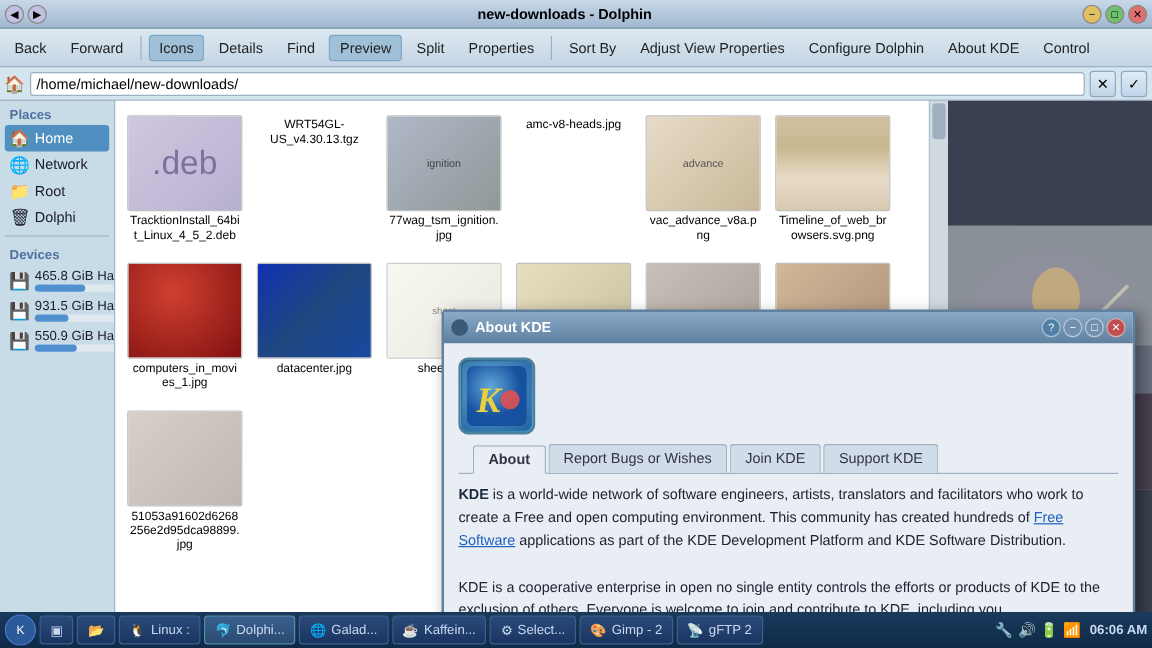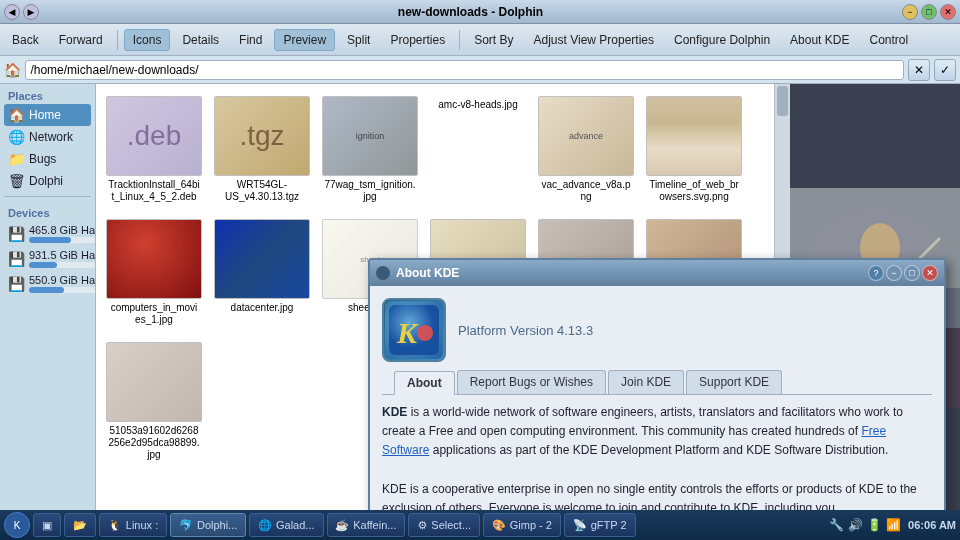--- a/index.html
+++ b/index.html
@@ -451,21 +451,21 @@
       <div class="sidebar-item active">
         <span class="sidebar-icon">🏠</span>
         <span>Home</span>
       </div>
       <div class="sidebar-item">
         <span class="sidebar-icon">🌐</span>
         <span>Network</span>
       </div>
       <div class="sidebar-item">
         <span class="sidebar-icon">📁</span>
-        <span>Bugs</span>
+        <span>Root</span>
       </div>
       <div class="sidebar-item">
         <span class="sidebar-icon">🗑</span>
         <span>Dolphi</span>
       </div>
     </div>
     <div class="sidebar-divider"></div>
     <div class="sidebar-section">
       <div class="sidebar-header">Devices</div>
       <div class="device-item">
@@ -500,23 +500,20 @@
 
   <div class="file-area">
 
     <div class="file-item">
       <div class="file-thumb thumb-deb">
         <div style="font-size:28px;color:#8070a0">.deb</div>
       </div>
       <div class="file-name">TracktionInstall_64bit_Linux_4_5_2.deb</div>
     </div>
     <div class="file-item">
-      <div class="file-thumb thumb-tgz">
-        <div style="font-size:28px;color:#806040">.tgz</div>
-      </div>
       <div class="file-name">WRT54GL-US_v4.30.13.tgz</div>
     </div>
     <div class="file-item">
       <div class="file-thumb thumb-ignition" style="background:linear-gradient(135deg,#b0b8c8,#909898)">
         <span style="font-size:9px;color:#444;text-align:center">ignition</span>
       </div>
       <div class="file-name">77wag_tsm_ignition.jpg</div>
     </div>
     <div class="file-item">
       <div class="file-name">amc-v8-heads.jpg</div>
@@ -624,21 +621,20 @@
                   <stop offset="100%" stop-color="#1850a0"></stop>
                 </radialGradient>
               </defs>
               <rect width="50" height="50" rx="6" fill="url(#g1)"></rect>
               <text x="8" y="38" font-size="30" font-weight="bold" fill="#e8d040" font-style="italic" font-family="serif">K</text>
               <circle cx="36" cy="28" r="8" fill="#e05050" opacity="0.9"></circle>
             </svg>
           </div>
         </div>
         <div>
-          <div class="kde-version">Platform Version 4.13.3</div>
         </div>
       </div>
       <div class="dialog-tabs">
         <div class="dialog-tab active-tab">About</div>
         <div class="dialog-tab">Report Bugs or Wishes</div>
         <div class="dialog-tab">Join KDE</div>
         <div class="dialog-tab">Support KDE</div>
       </div>
       <div class="dialog-content">
         <p>

